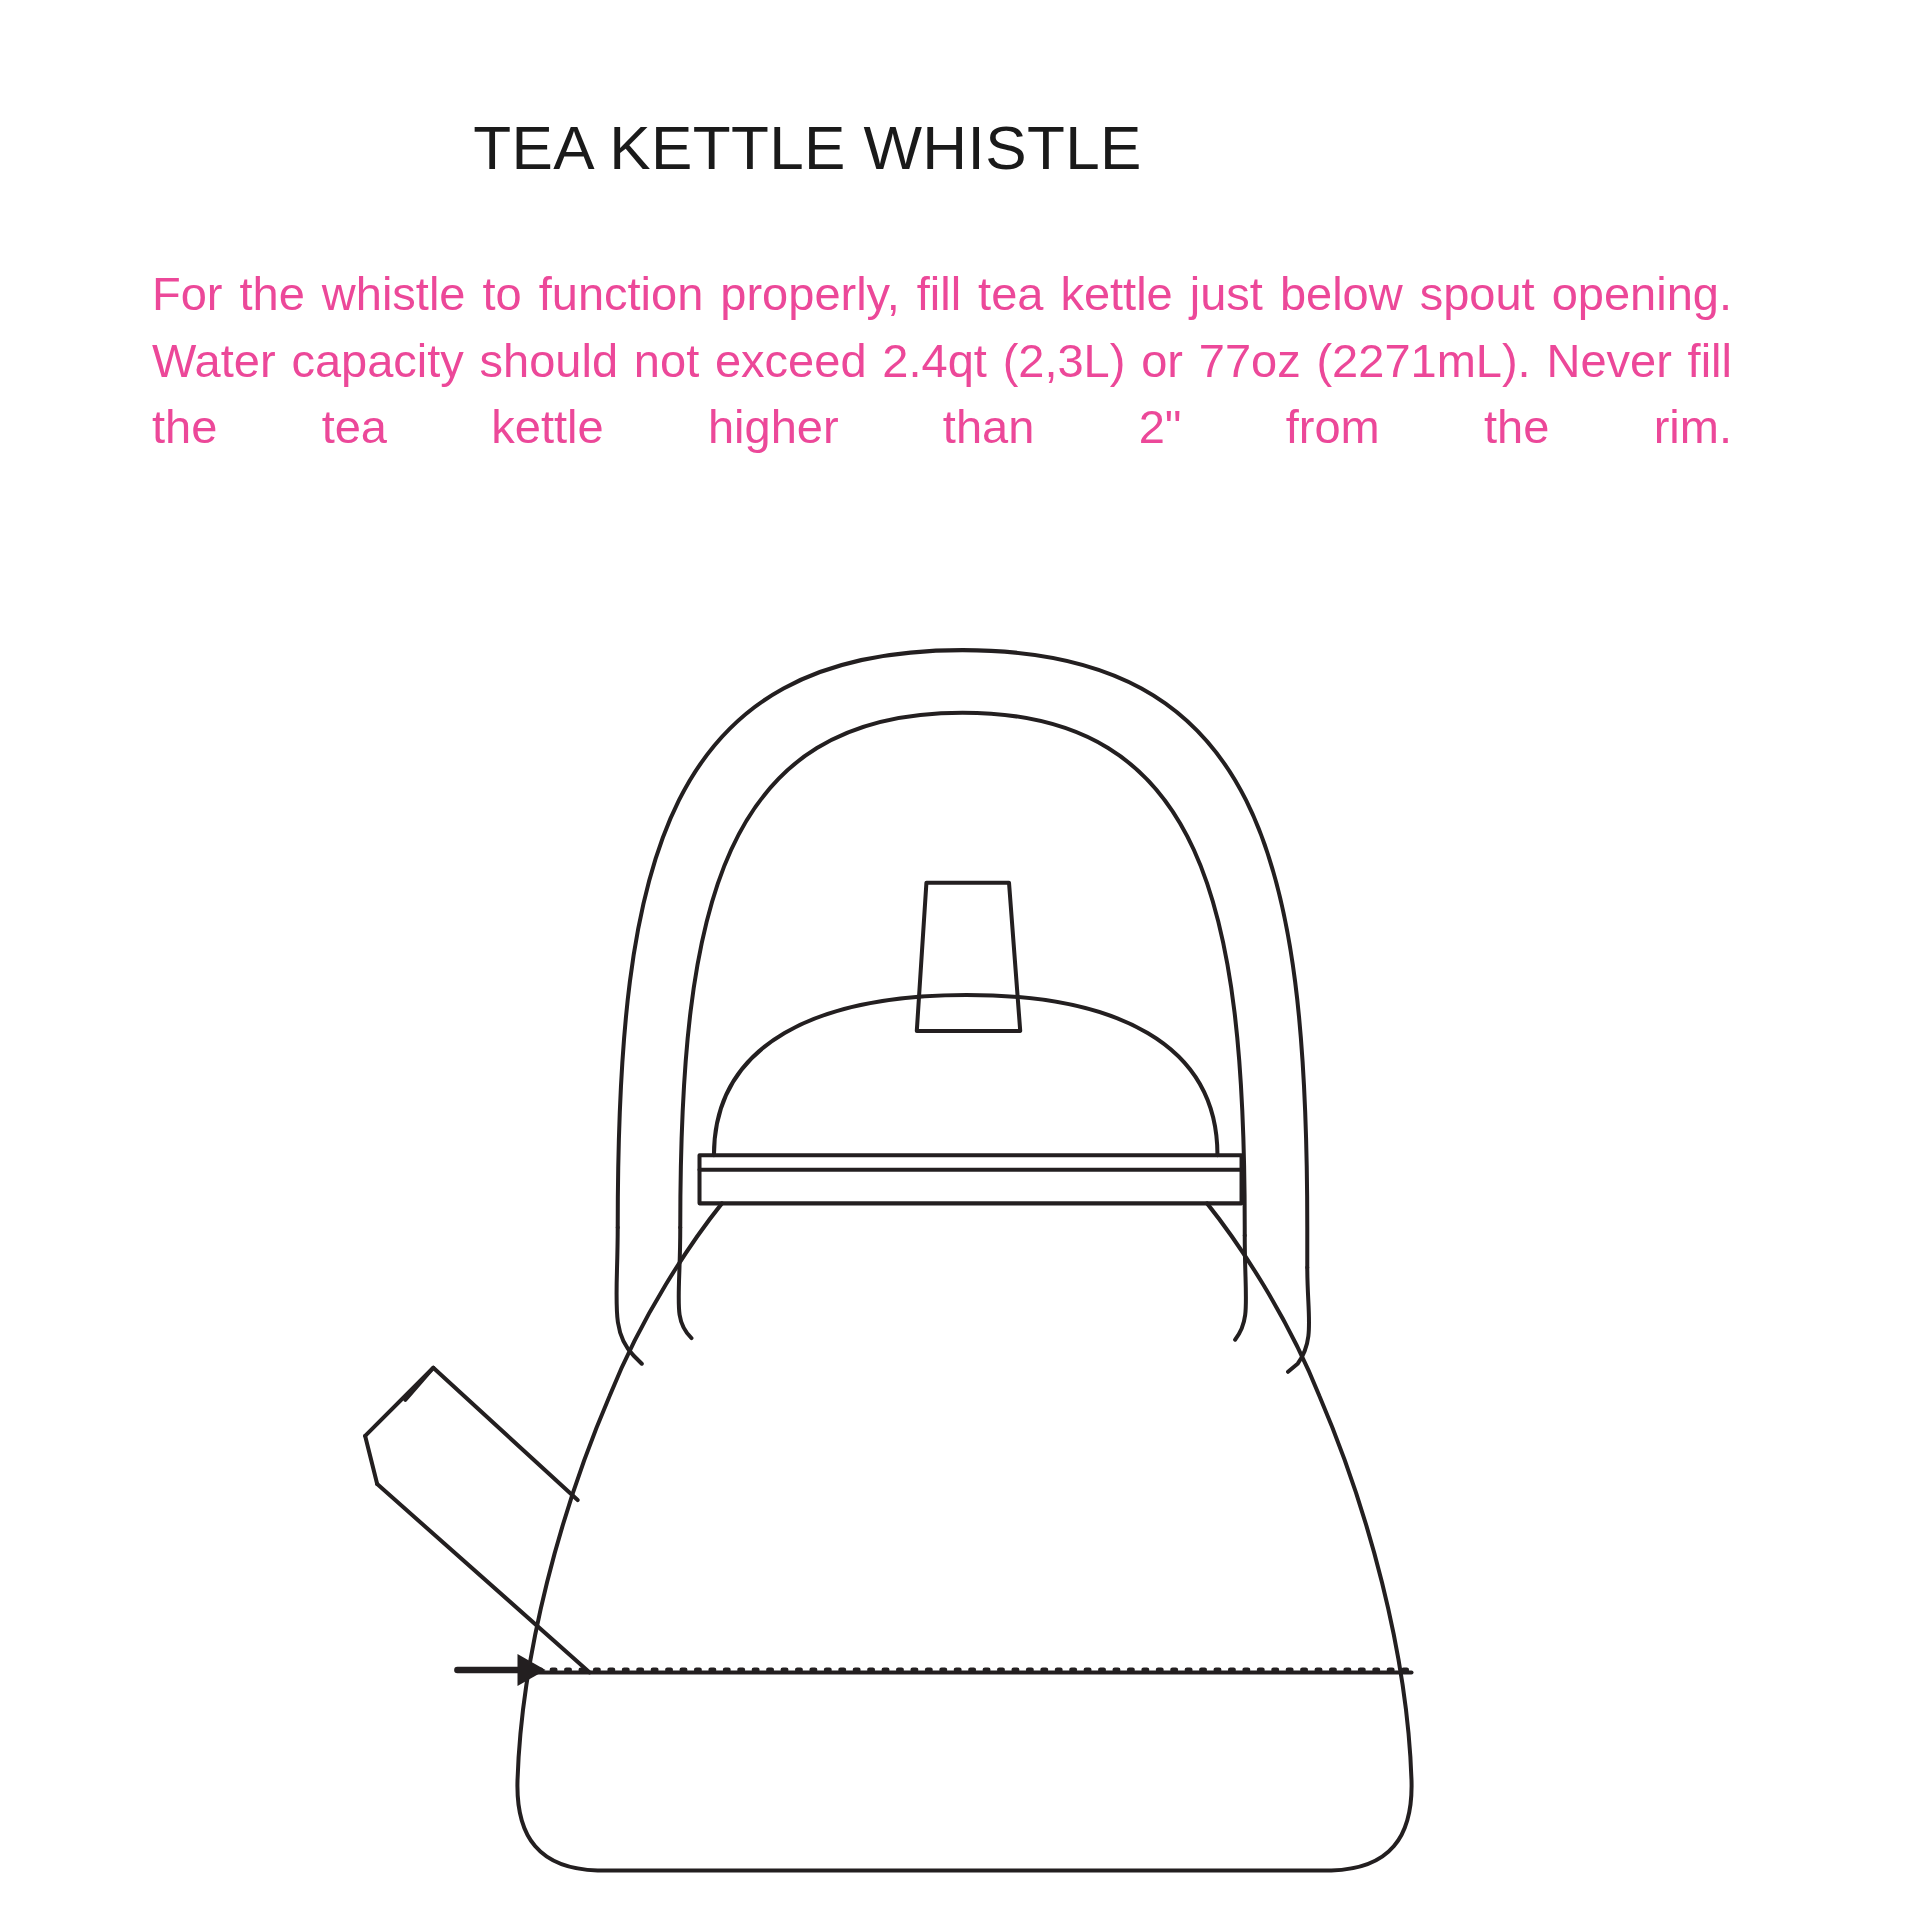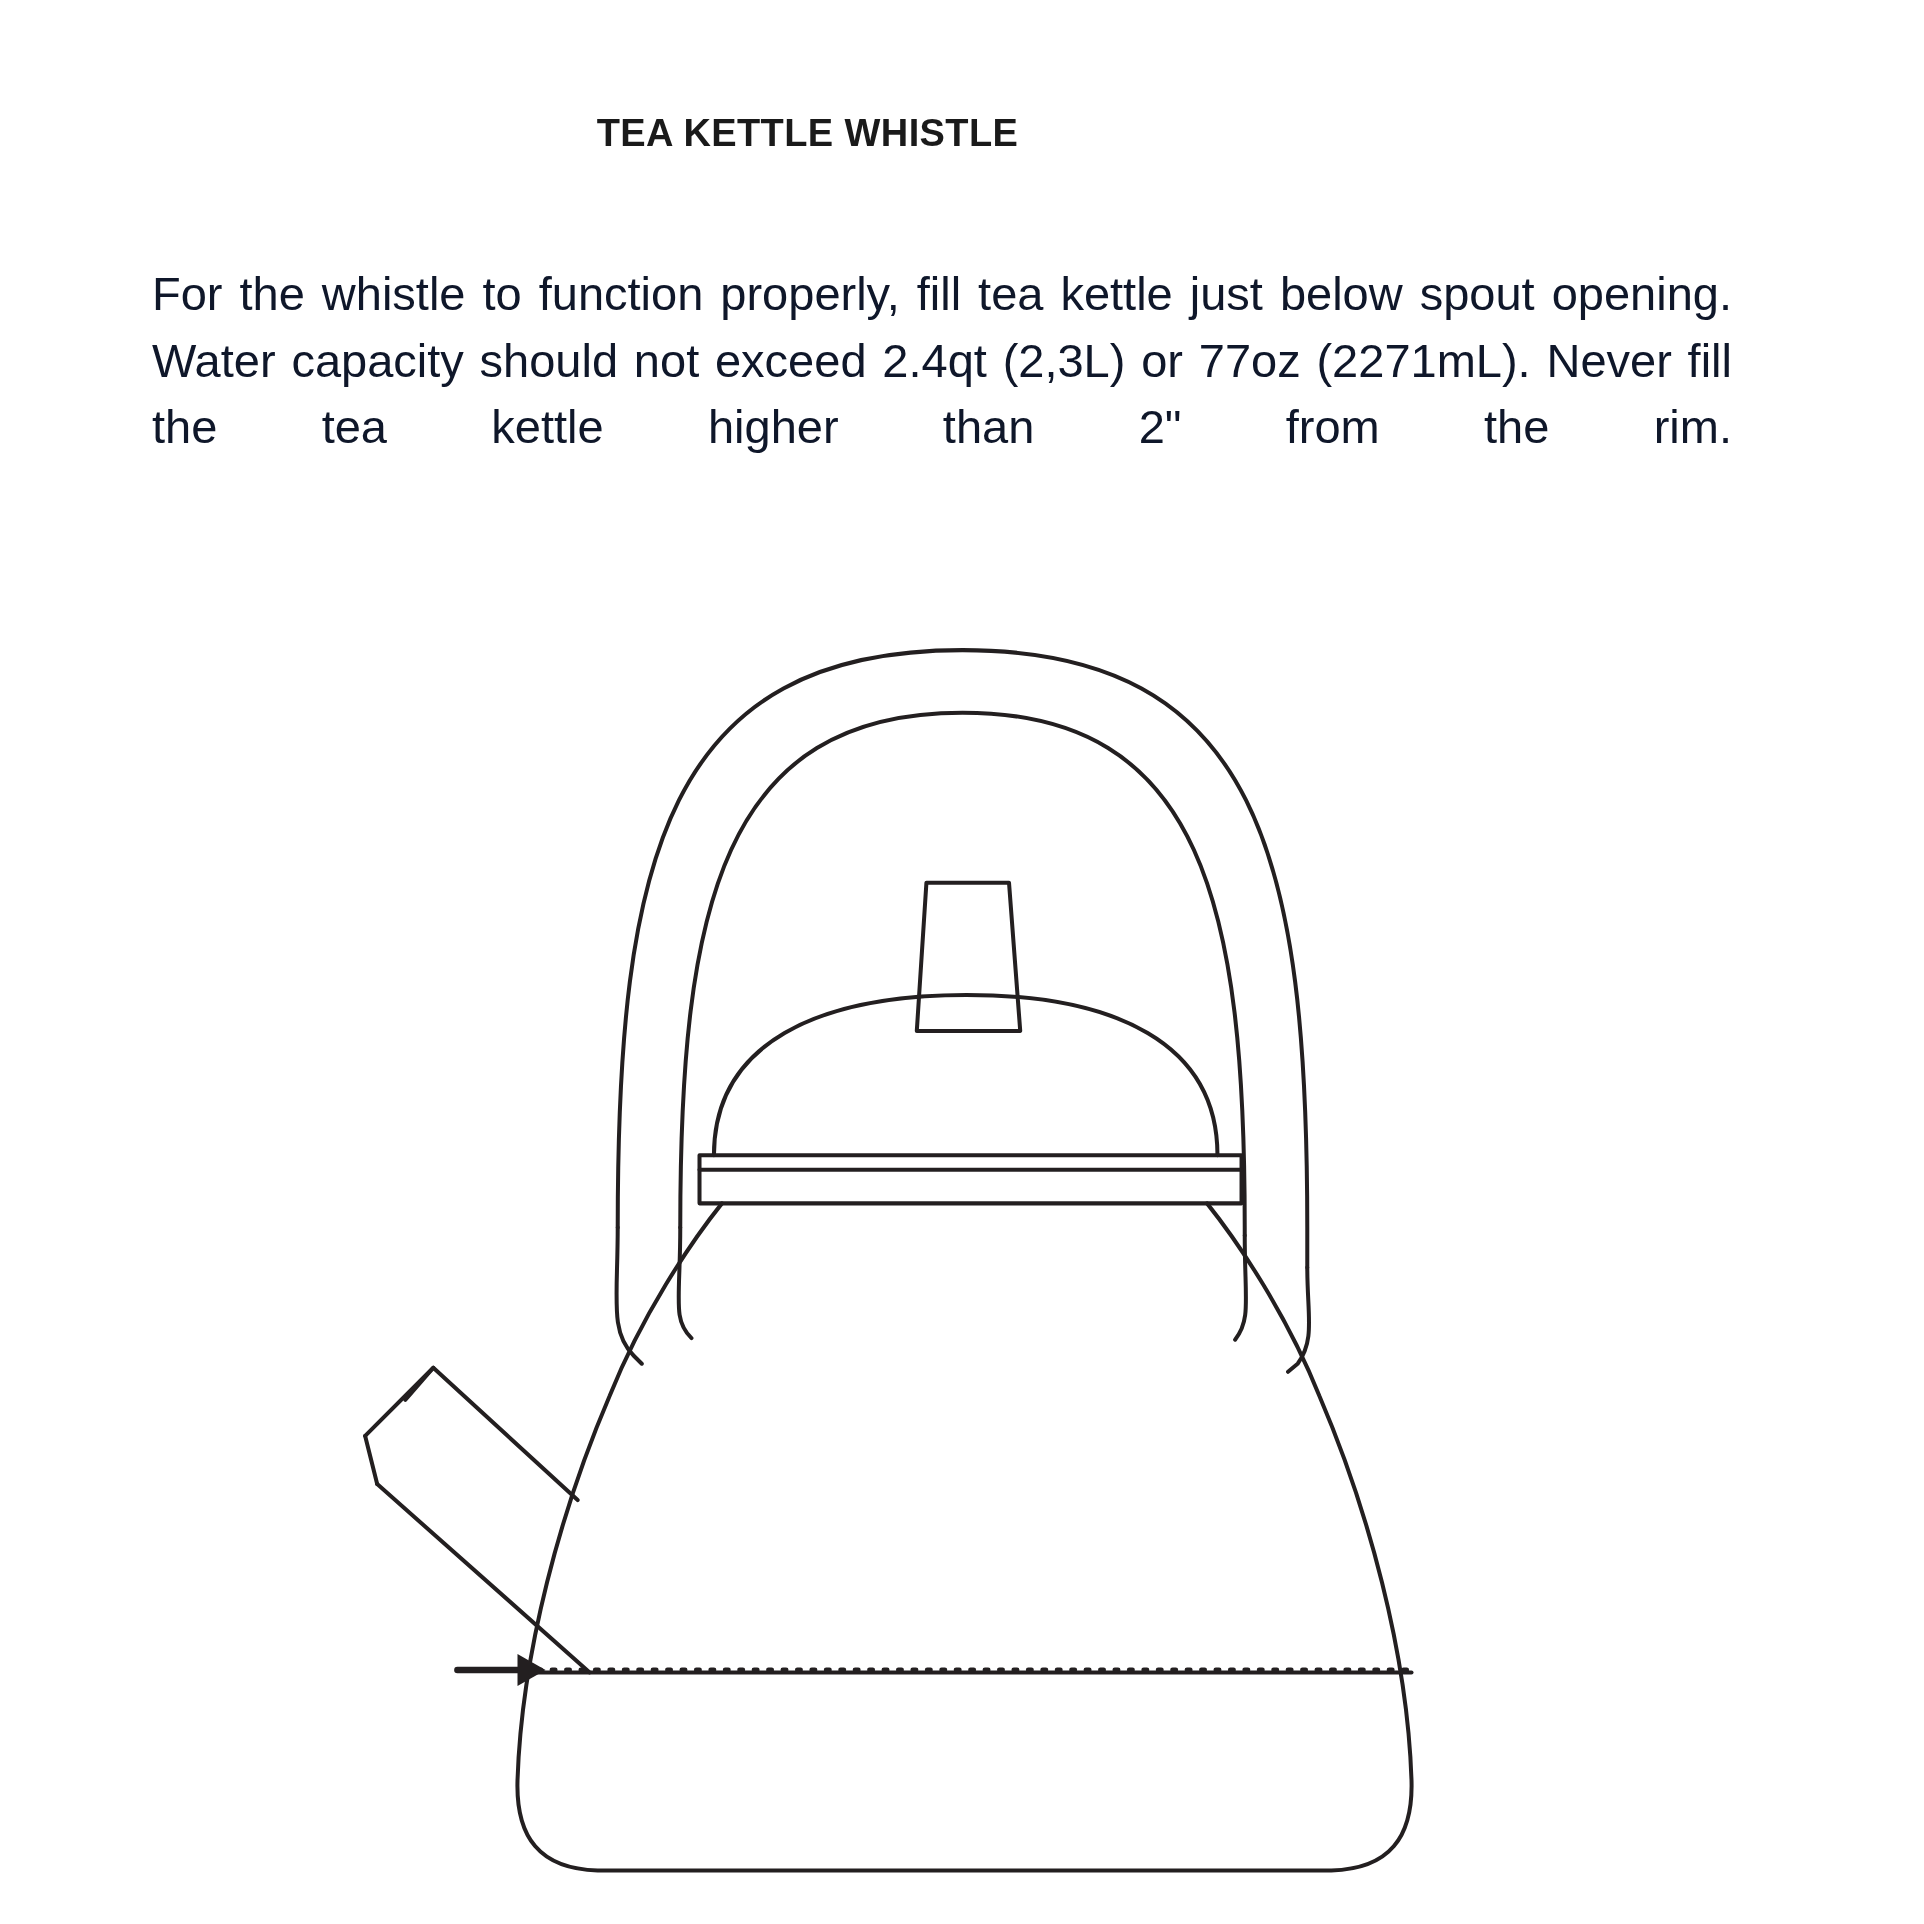--- a/index.html
+++ b/index.html
@@ -20,34 +20,34 @@
     inset: 0;
     width: 1925px;
     height: 1925px;
   }
   .title {
     position: absolute;
     top: 112px;
     left: 0;
     width: 1615px;
     text-align: center;
-    font-size: 38px;
-    font-weight: bold;
+    font-size: 62px;
+    font-weight: normal;
     letter-spacing: 0.4px;
   }
   .body-text {
     position: absolute;
     top: 261px;
     left: 152px;
     width: 1580px;
     font-size: 47px;
     line-height: 1.42;
     text-align: justify;
     text-justify: inter-word;
-    color: #0f172a;
+    color: #ec4899;
   }
   .body-text::after {
     content: "";
     display: inline-block;
     width: 100%;
   }
   .diagram {
     position: absolute;
     top: 594px;
     left: 0;

